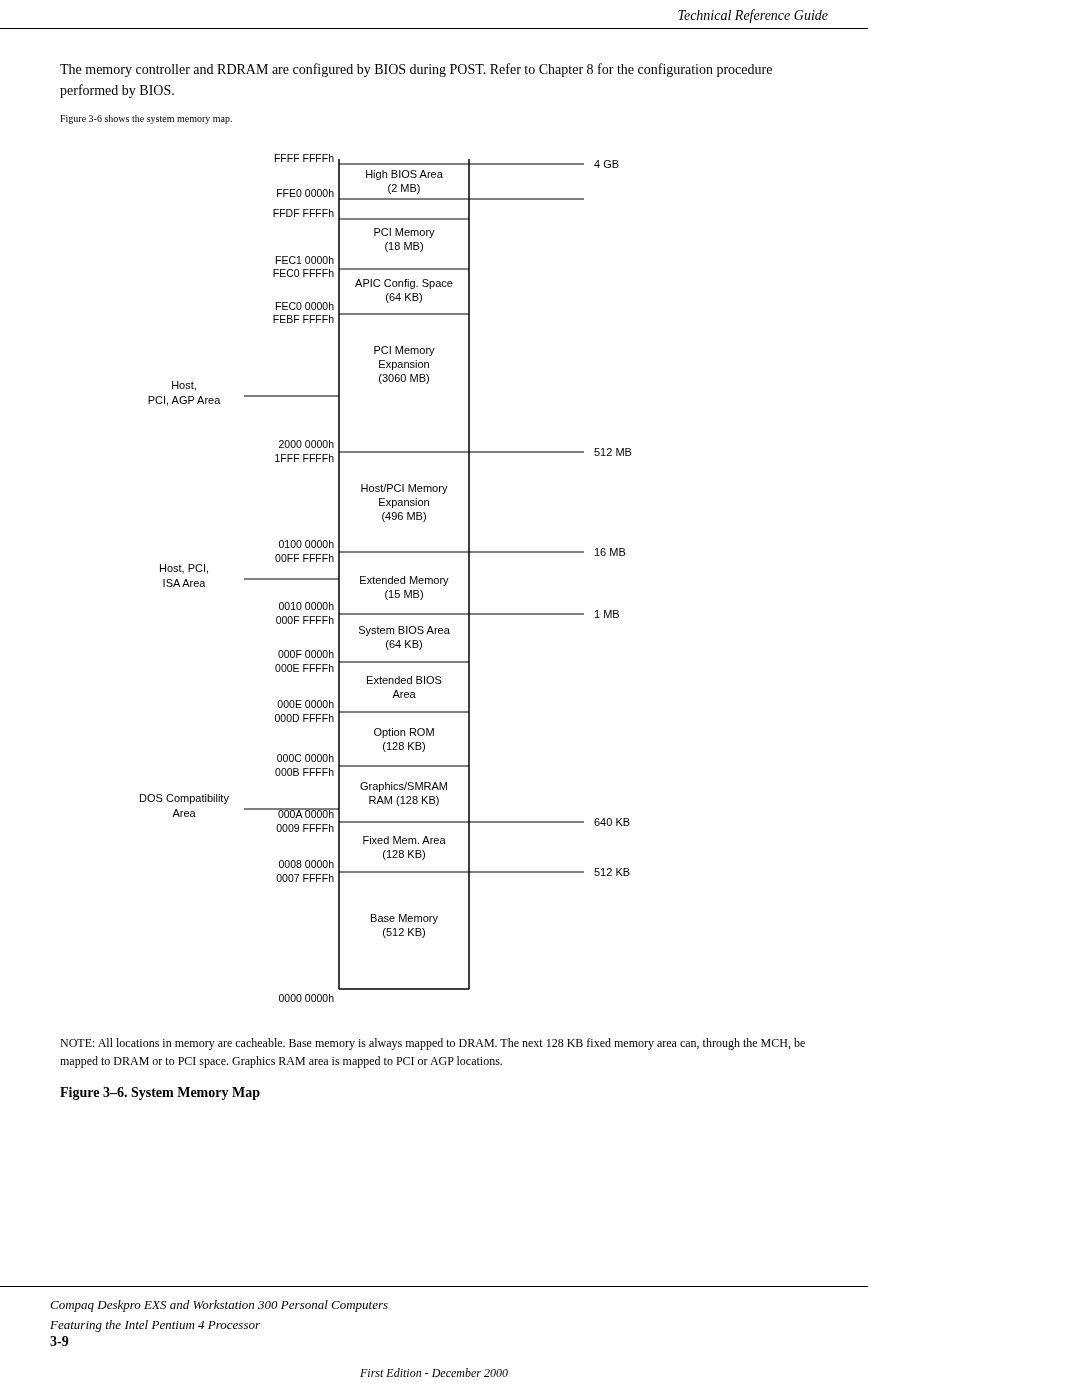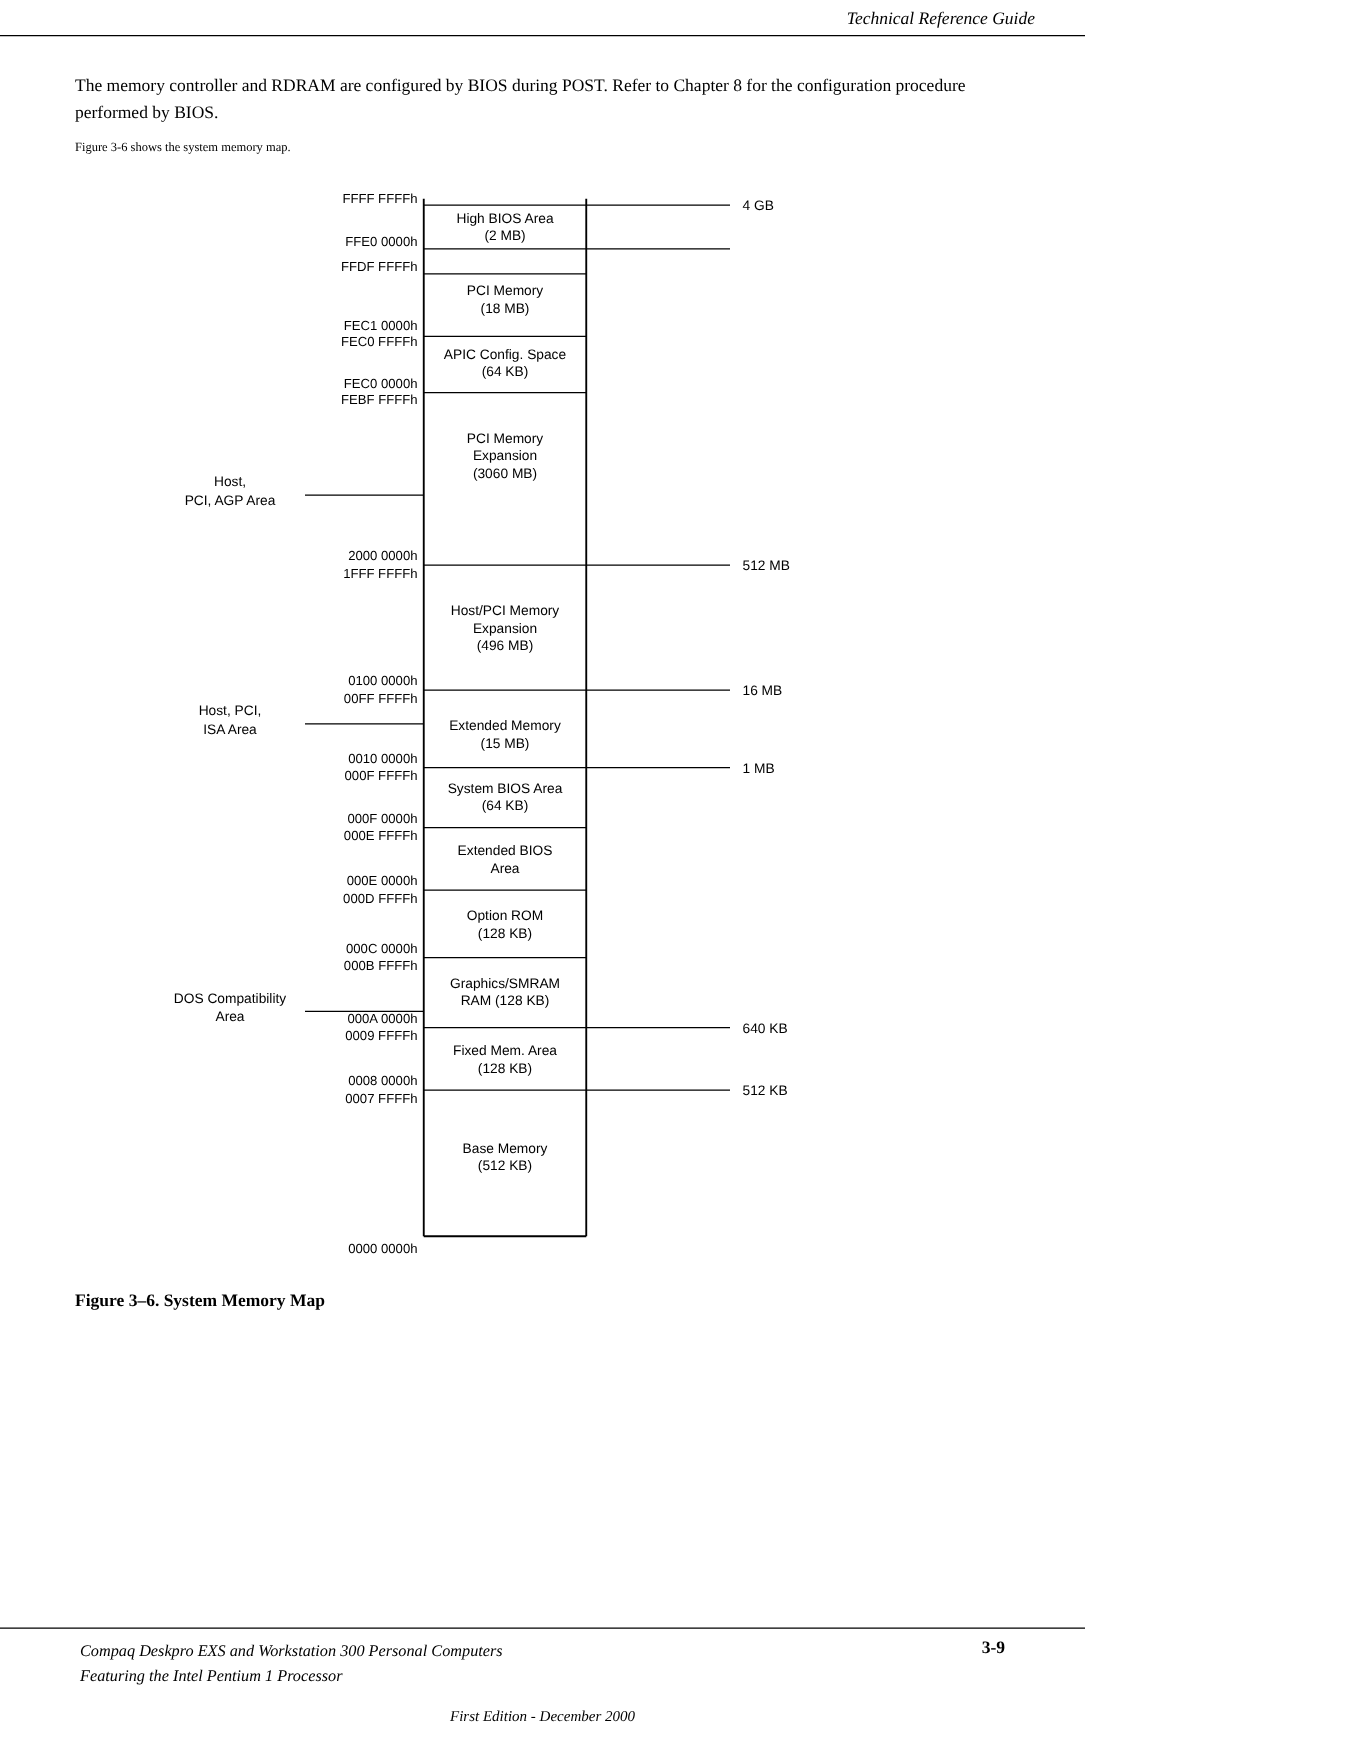--- a/index.html
+++ b/index.html
@@ -71,24 +71,25 @@
       font-weight: bold;
       margin-bottom: 20px;
     }
     .figure-label span {
       font-weight: bold;
     }
 
     
     .bottom-footer {
       border-top: 1px solid #000;
-      padding: 8px 64px;
+      padding: 8px 50px;
       display: flex;
       justify-content: space-between;
       align-items: flex-start;
+      flex-direction: column;
     }
     .footer-left {
       font-style: italic;
       font-size: 13px;
       line-height: 1.5;
     }
     .footer-right {
       font-size: 14px;
       font-weight: bold;
     }
@@ -241,30 +242,31 @@
 
         <text x="310" y="778" text-anchor="middle" font-size="11">Base Memory</text>
         <text x="310" y="792" text-anchor="middle" font-size="11">(512 KB)</text>
 
         <line x1="245" y1="845" x2="375" y2="845" stroke="#000" stroke-width="1.5"></line>
         <text x="240" y="858" text-anchor="end" font-size="10.5">0000 0000h</text>
 
       </svg>
     </div>
 
+    <p class="note-text">NOTE: All locations in memory are cacheable. Base memory is always mapped to DRAM. The next 128 KB fixed memory area can, through the MCH, be mapped to DRAM or to PCI space. Graphics RAM area is mapped to PCI or AGP locations.</p>
 
     <p class="figure-label">
       <span>Figure 3–6.</span><span>  System Memory Map</span>
     </p>
 
   </div>
 
   <div class="bottom-footer">
     <div class="footer-left">
       <div>Compaq Deskpro EXS and Workstation 300 Personal Computers</div>
-      <div>Featuring the Intel Pentium 1 Processor</div>
+      <div>Featuring the Intel Pentium 4 Processor</div>
     </div>
     <div class="footer-right">3-9</div>
   </div>
 
   <div class="page-bottom">First Edition - December  2000</div>
 
 </div>
 
 </body></html>

